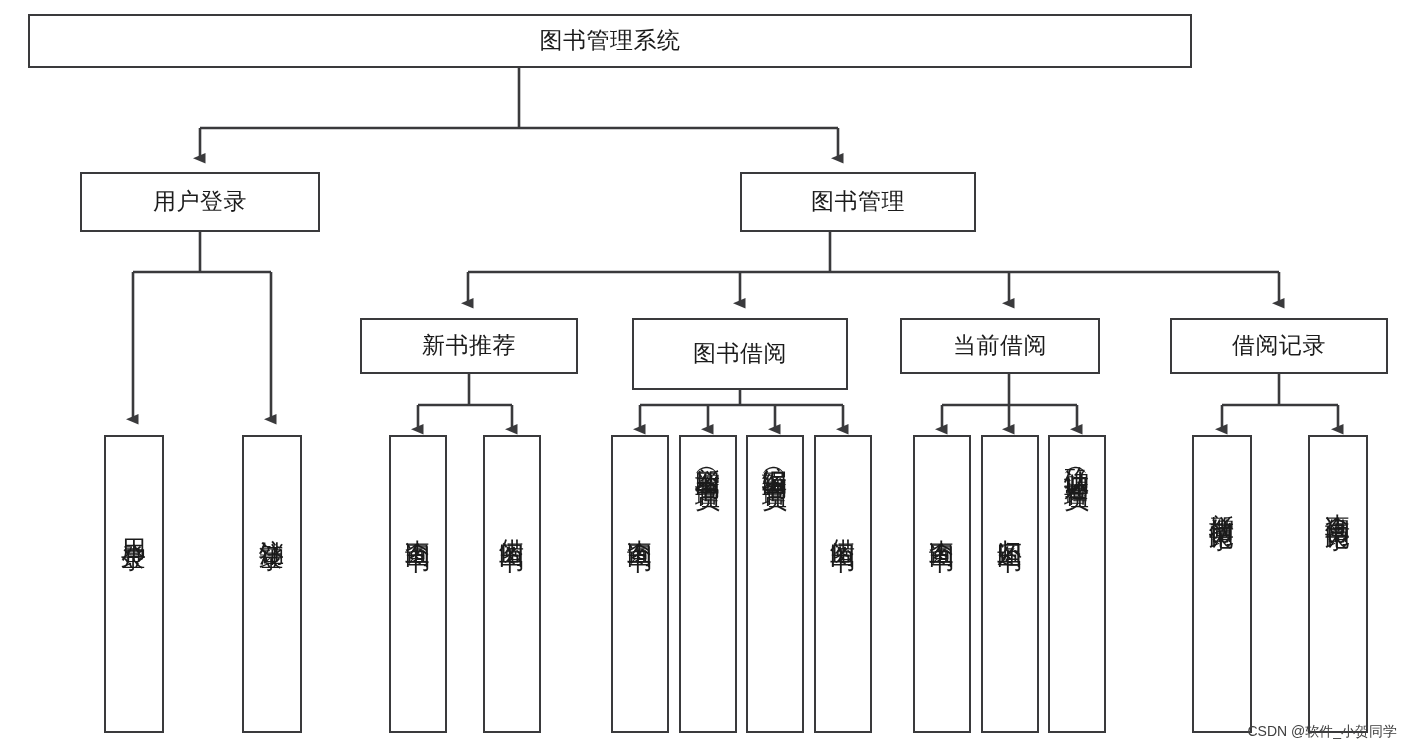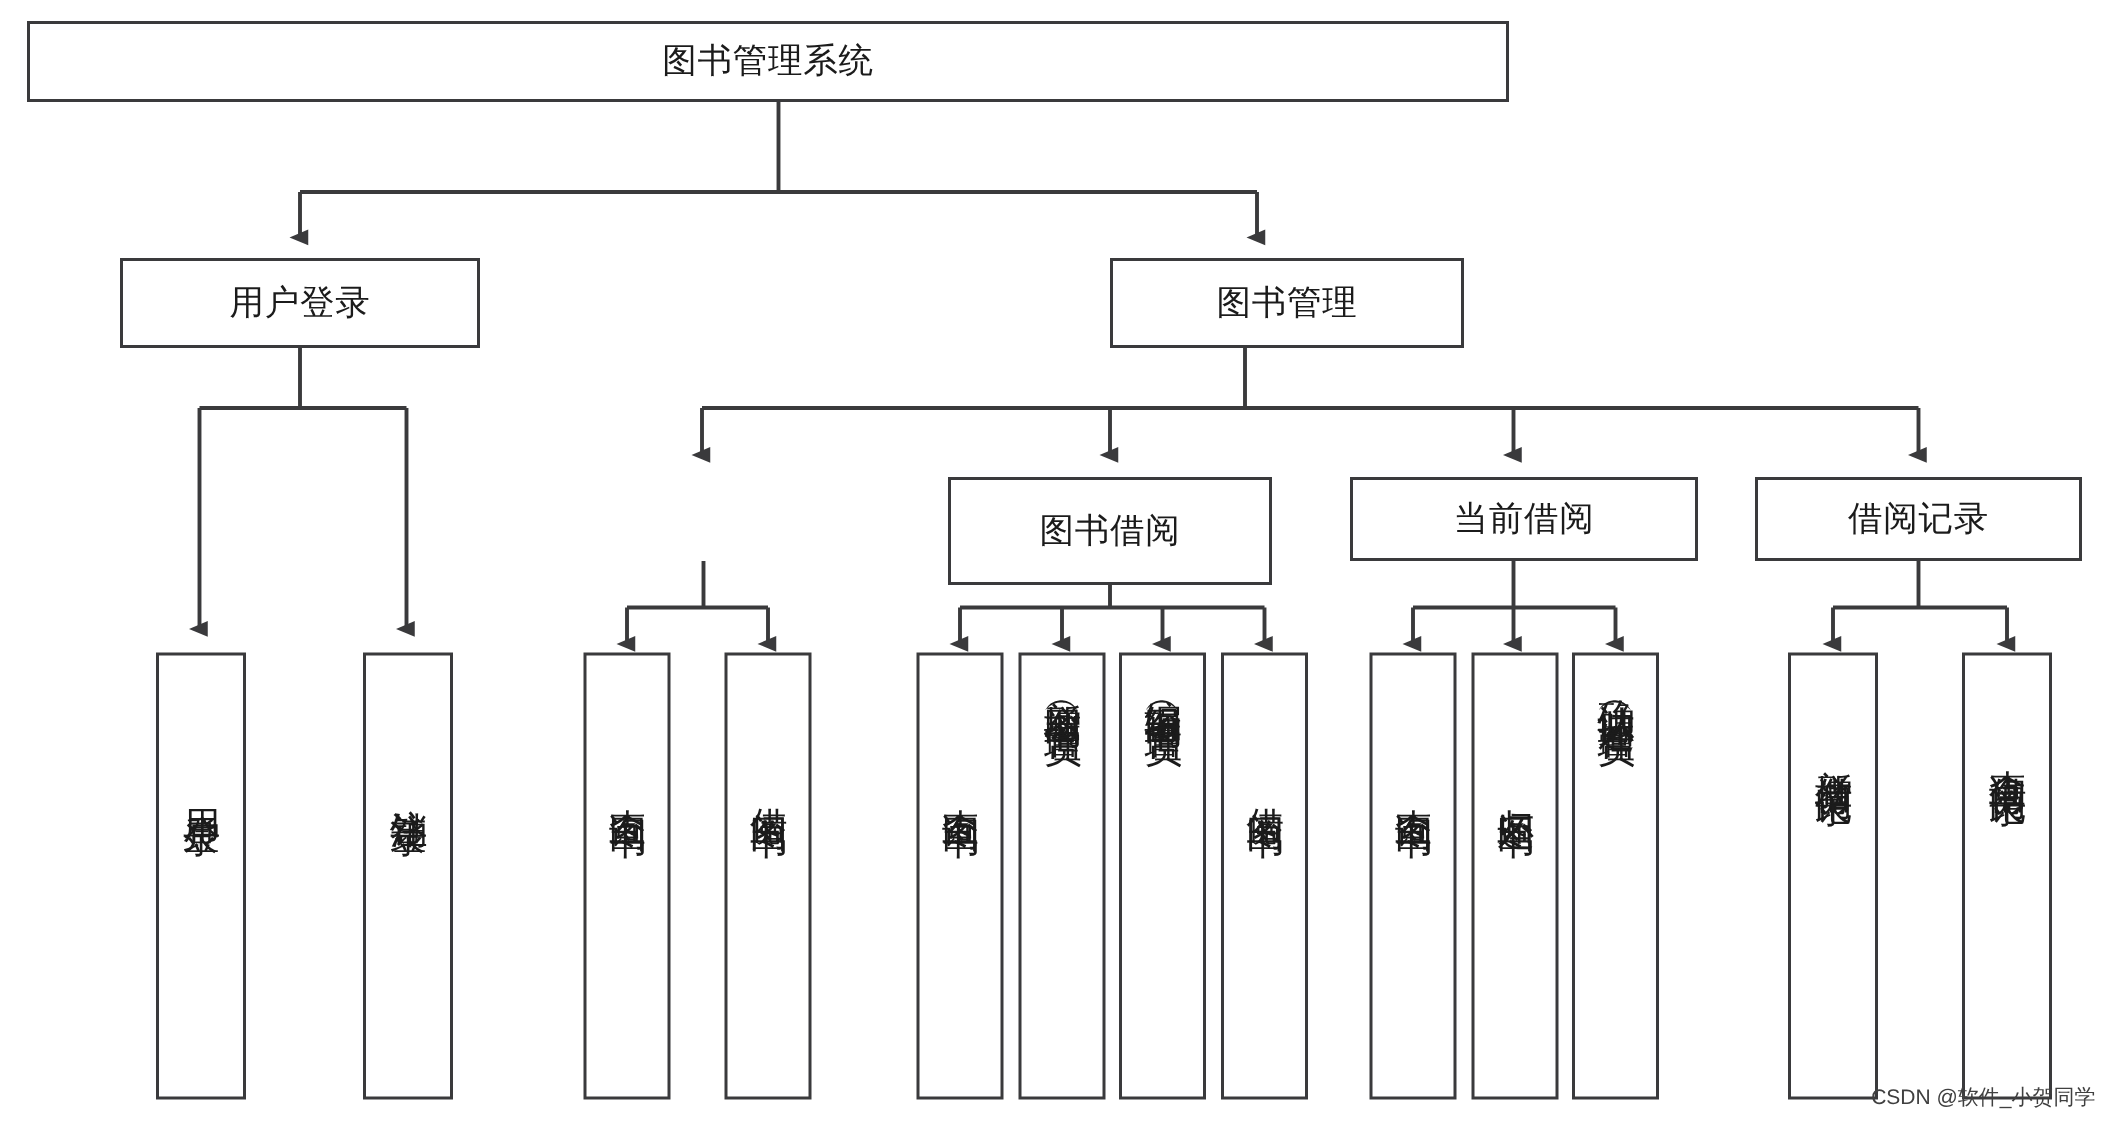--- a/index.html
+++ b/index.html
@@ -122,35 +122,38 @@
       <path d="M1009,405 L1009,429" marker-end="url(#arrow)"></path>
       <path d="M1077,405 L1077,429" marker-end="url(#arrow)"></path>
 
       <path d="M1279,374 L1279,405"></path>
       <path d="M1222,405 L1338,405"></path>
       <path d="M1222,405 L1222,429" marker-end="url(#arrow)"></path>
       <path d="M1338,405 L1338,429" marker-end="url(#arrow)"></path>
     </g>
   </svg>
 
-  <div class="node horiz" style="left:18px; top:14px; width:988px; height:54px;">
+  <div class="node horiz" style="left:28px; top:14px; width:1164px; height:54px;">
     <span class="label">图书管理系统</span>
   </div>
 
   <div class="node horiz" style="left:80px; top:172px; width:240px; height:60px;">
     <span class="label">用户登录</span>
   </div>
   <div class="node horiz" style="left:740px; top:172px; width:236px; height:60px;">
     <span class="label">图书管理</span>
   </div>
 
+  <div class="node horiz" style="left:360px; top:318px; width:218px; height:56px;">
+    <span class="label">新书推荐</span>
+  </div>
   <div class="node horiz" style="left:632px; top:318px; width:216px; height:72px;">
     <span class="label">图书借阅</span>
   </div>
-  <div class="node horiz" style="left:900px; top:318px; width:232px; height:56px;">
+  <div class="node horiz" style="left:900px; top:318px; width:200px; height:56px;">
     <span class="label">当前借阅</span>
   </div>
   <div class="node horiz" style="left:1170px; top:318px; width:218px; height:56px;font-family:Liberation Serif, serif;">
     <span class="label">借阅记录</span>
   </div>
 
   <div class="node vert mid" style="left:104px; top:435px; width:60px; height:298px;">
     <span class="label">用户登录</span>
   </div>
   <div class="node vert mid" style="left:242px; top:435px; width:60px; height:298px;">

